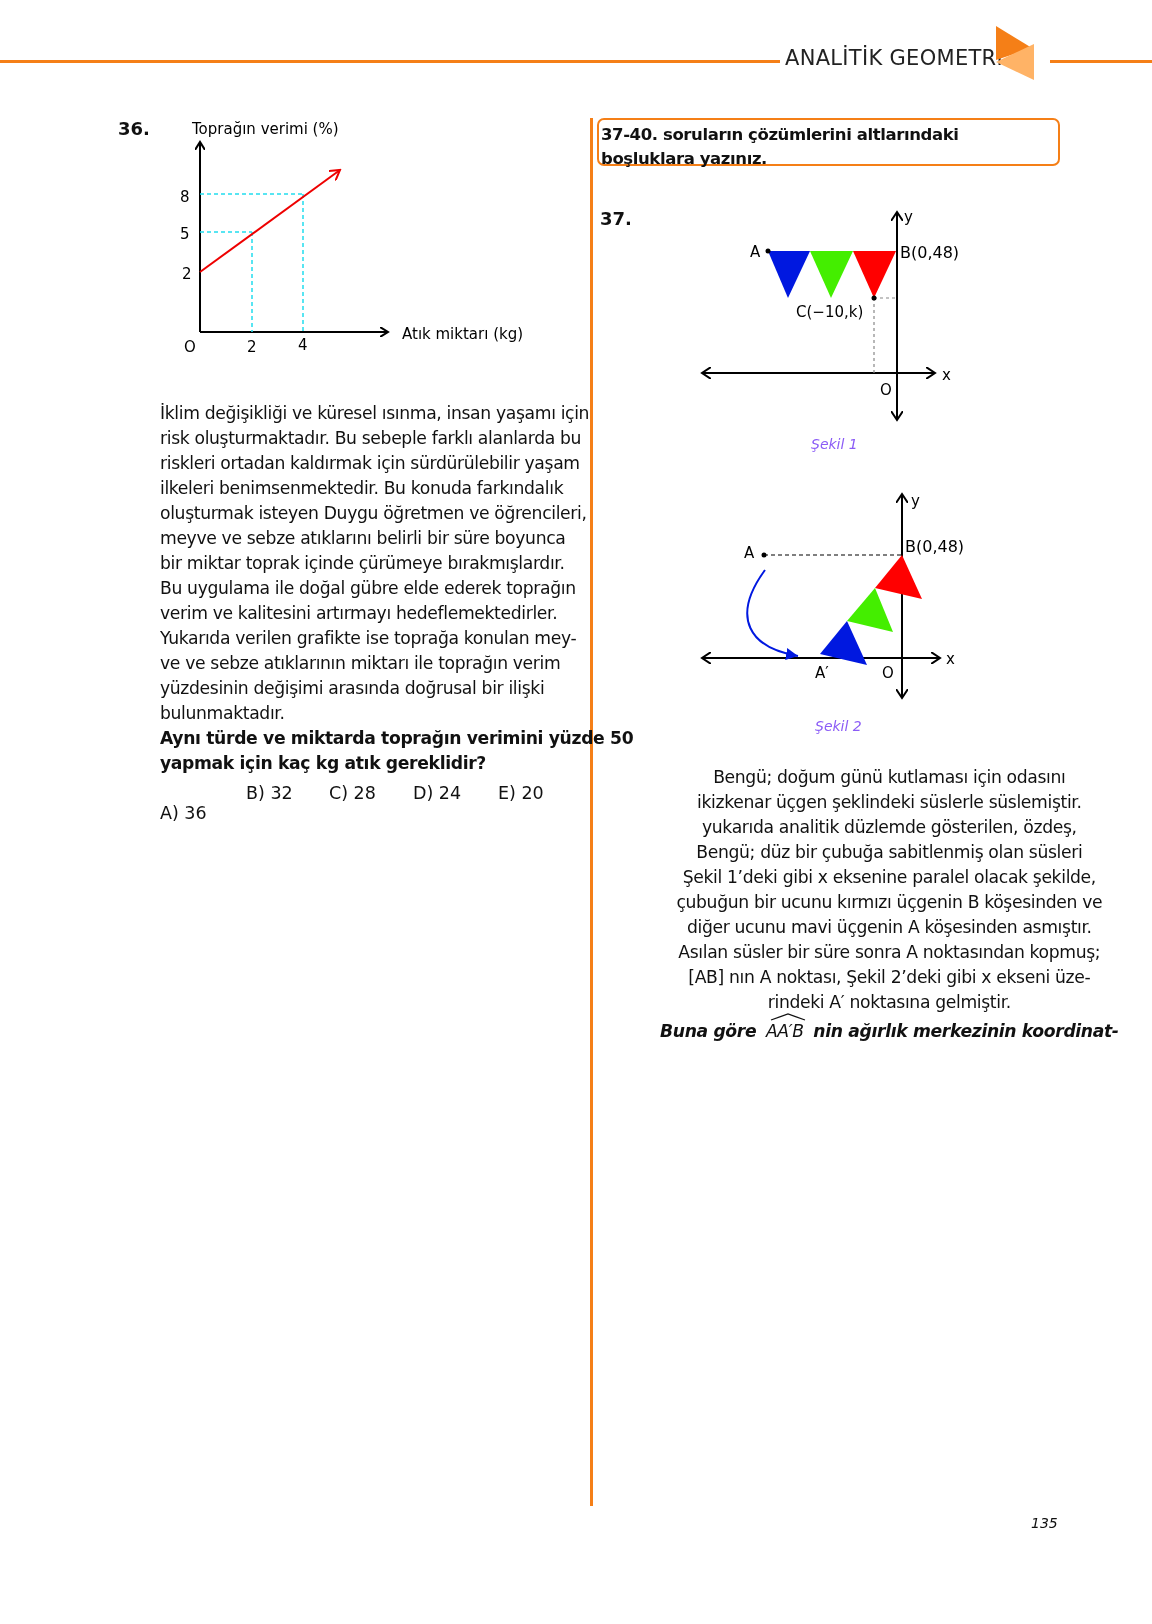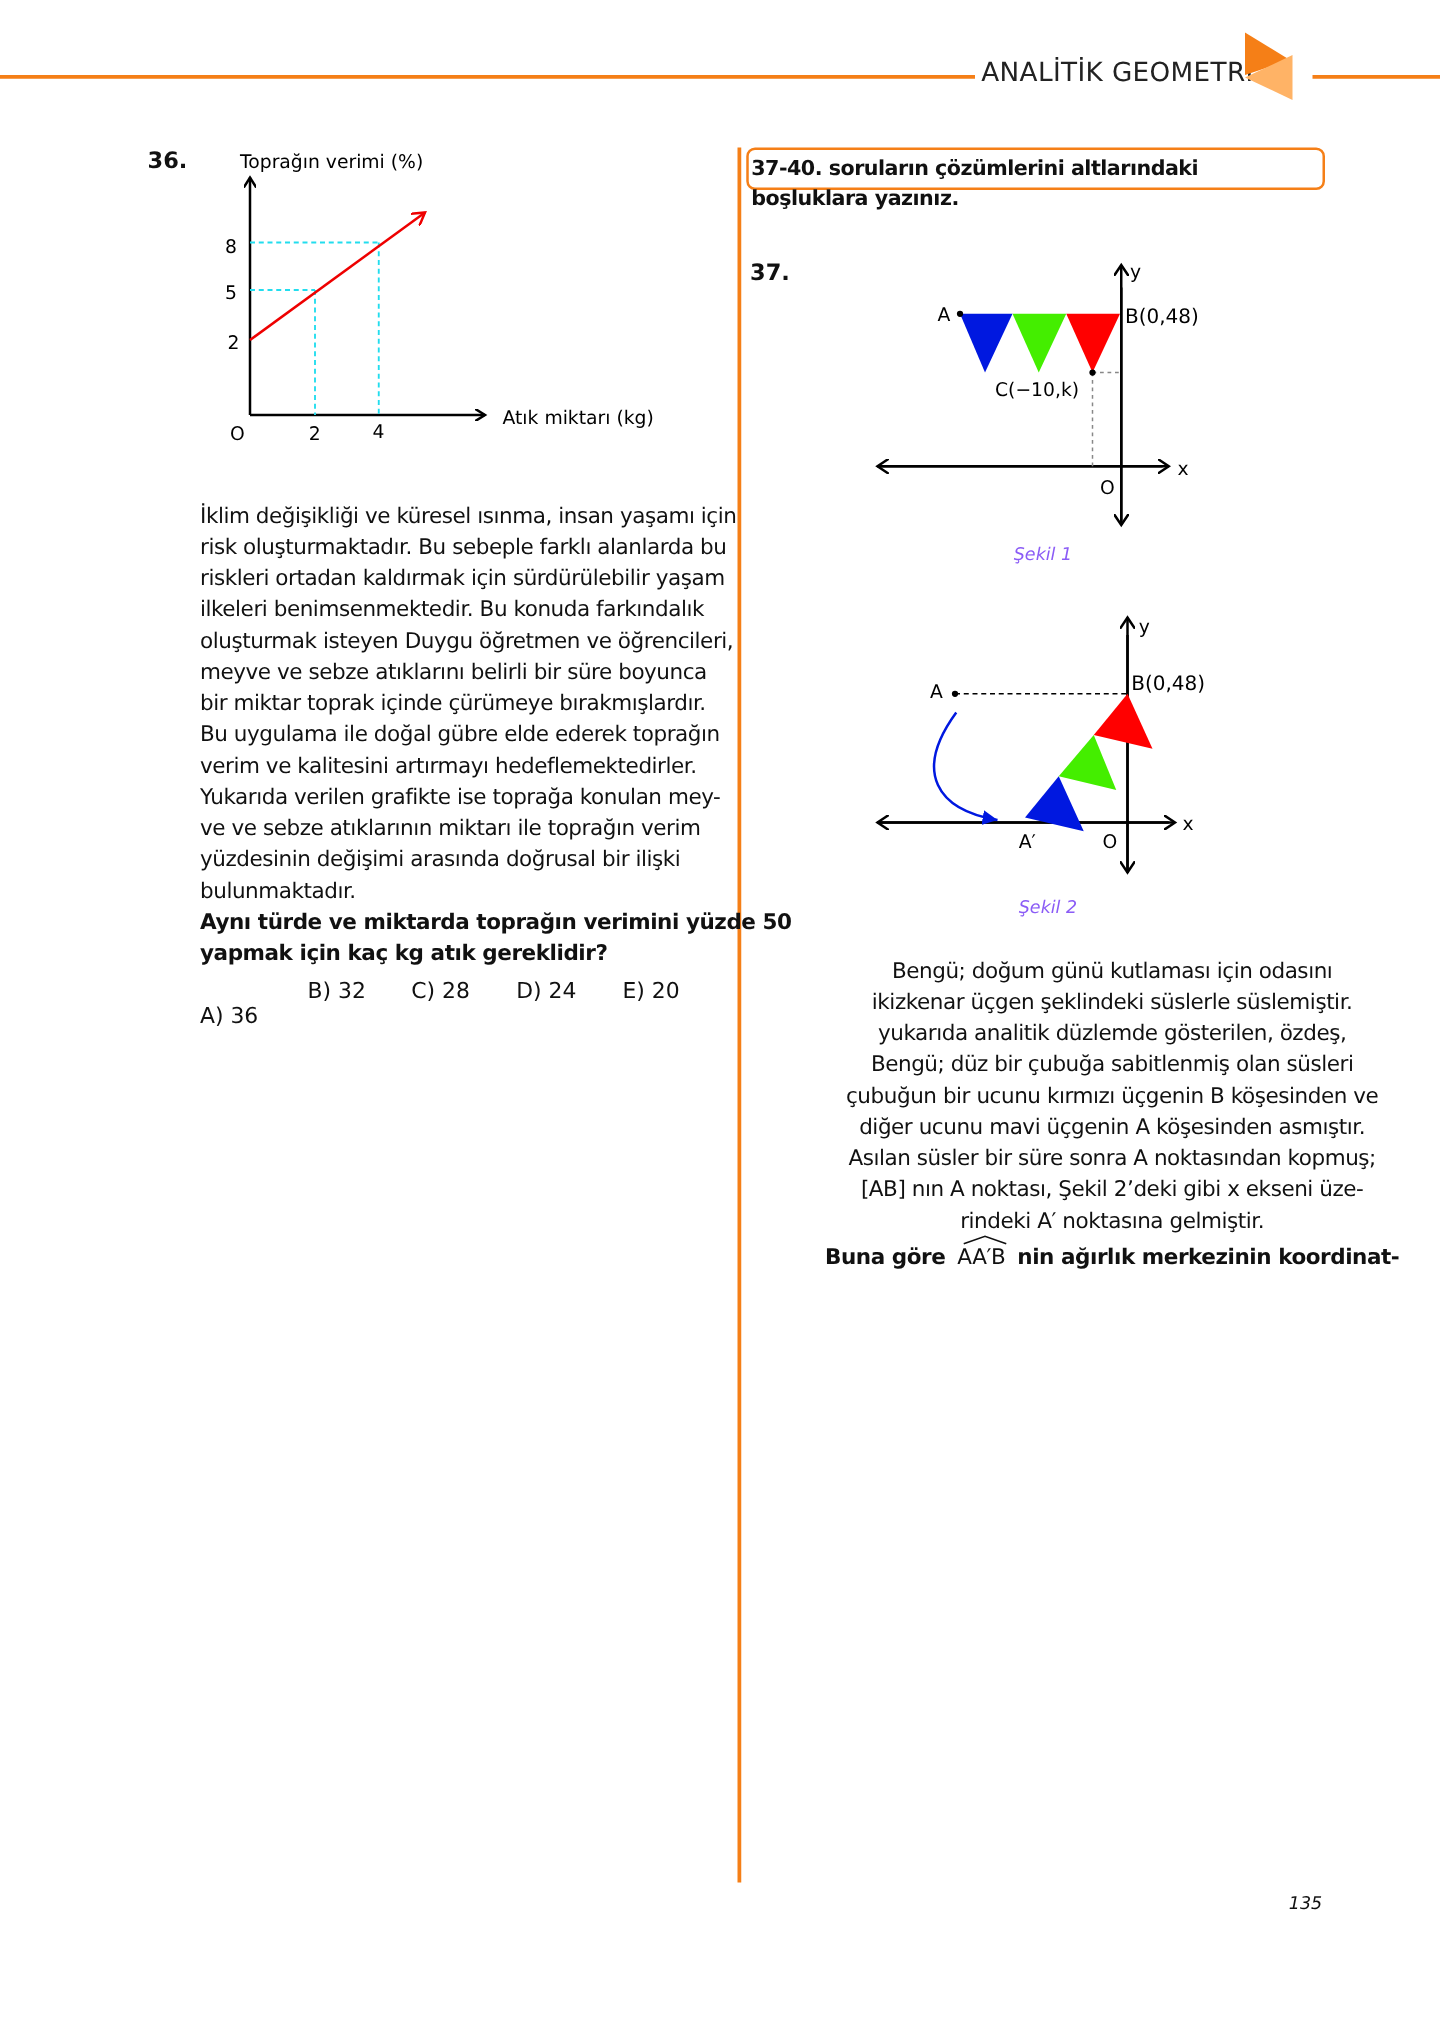--- a/index.html
+++ b/index.html
@@ -15,21 +15,21 @@
   }
   .col-divider { position: absolute; left: 590px; top: 118px; width: 3px; height: 1388px; background: #F57F17; }
   .qnum { position: absolute; font-weight: bold; font-size: 18px; font-family: "DejaVu Sans", sans-serif; }
   .para {
     position: absolute; font-size: 17.2px; line-height: 25px; font-family: "DejaVu Sans", sans-serif;
     color: #111; letter-spacing: -0.35px;
   }
   .para .line { display: block; white-space: nowrap; }
   .bold { font-weight: bold; }
   .notice {
-    position: absolute; left: 597px; top: 118px; width: 463px; height: 34px;
+    position: absolute; left: 597px; top: 118px; width: 463px; height: 48px;
     border: 2px solid #F57F17; border-radius: 7px; box-sizing: border-box;
     padding: 3px 0 0 2px; font-weight: bold; font-size: 16.5px; line-height: 24px;
     font-family: "DejaVu Sans", sans-serif; letter-spacing: -0.4px;
   }
   .options { position: absolute; top: 783px; left: 160px; font-size: 17.5px; font-family: "DejaVu Sans", sans-serif; }
   .options span { position: absolute; white-space: nowrap; }
   .caption { position: absolute; font-style: italic; font-size: 14px; font-family: "DejaVu Sans", sans-serif; color: #8b5cf6; }
   .pagenum { position: absolute; left: 1031px; top: 1515px; font-size: 14px; font-family: "DejaVu Sans", sans-serif; font-style: italic; }
   svg text { font-family: "DejaVu Sans", sans-serif; }
 </style>
@@ -170,26 +170,27 @@
   <text x="221" y="18" font-size="15">y</text>
   <text x="256" y="176" font-size="15">x</text>
 </svg>
 <div class="caption" style="left:815px; top:718px;">Şekil 2</div>
 
 <div class="para" style="left:660px; top:765px;text-align:center;">
   <span class="line">Bengü; doğum günü kutlaması için odasını</span>
   <span class="line">ikizkenar üçgen şeklindeki süslerle süslemiştir.</span>
   <span class="line">yukarıda analitik düzlemde gösterilen, özdeş,</span>
   <span class="line">Bengü; düz bir çubuğa sabitlenmiş olan süsleri</span>
+  <span class="line">Şekil 1’deki gibi x eksenine paralel olacak şekilde,</span>
   <span class="line">çubuğun bir ucunu kırmızı üçgenin B köşesinden ve</span>
   <span class="line">diğer ucunu mavi üçgenin A köşesinden asmıştır.</span>
   <span class="line">Asılan süsler bir süre sonra A noktasından kopmuş;</span>
   <span class="line">[AB] nın A noktası, Şekil 2’deki gibi x ekseni üze-</span>
   <span class="line">rindeki  A′  noktasına gelmiştir.</span>
-  <span class="line bold" style="margin-top:4px;">
+  <span class="line bold" style="margin-top:4px;font-style:italic;">
     <span>Buna göre</span>
     <span style="position:relative; display:inline-block; font-weight:normal; padding:0 4px;">
       <svg style="position:absolute; left:8px; top:-6px;" width="36" height="8" viewBox="0 0 36 8">
           <path d="M1,7 L18,1 L35,7" fill="none" stroke="#111" stroke-width="1.3"></path>
         </svg>
       <span>AA′B</span>
     </span>
     <span>nin ağırlık merkezinin koordinat-</span>
   </span>
 </div>

